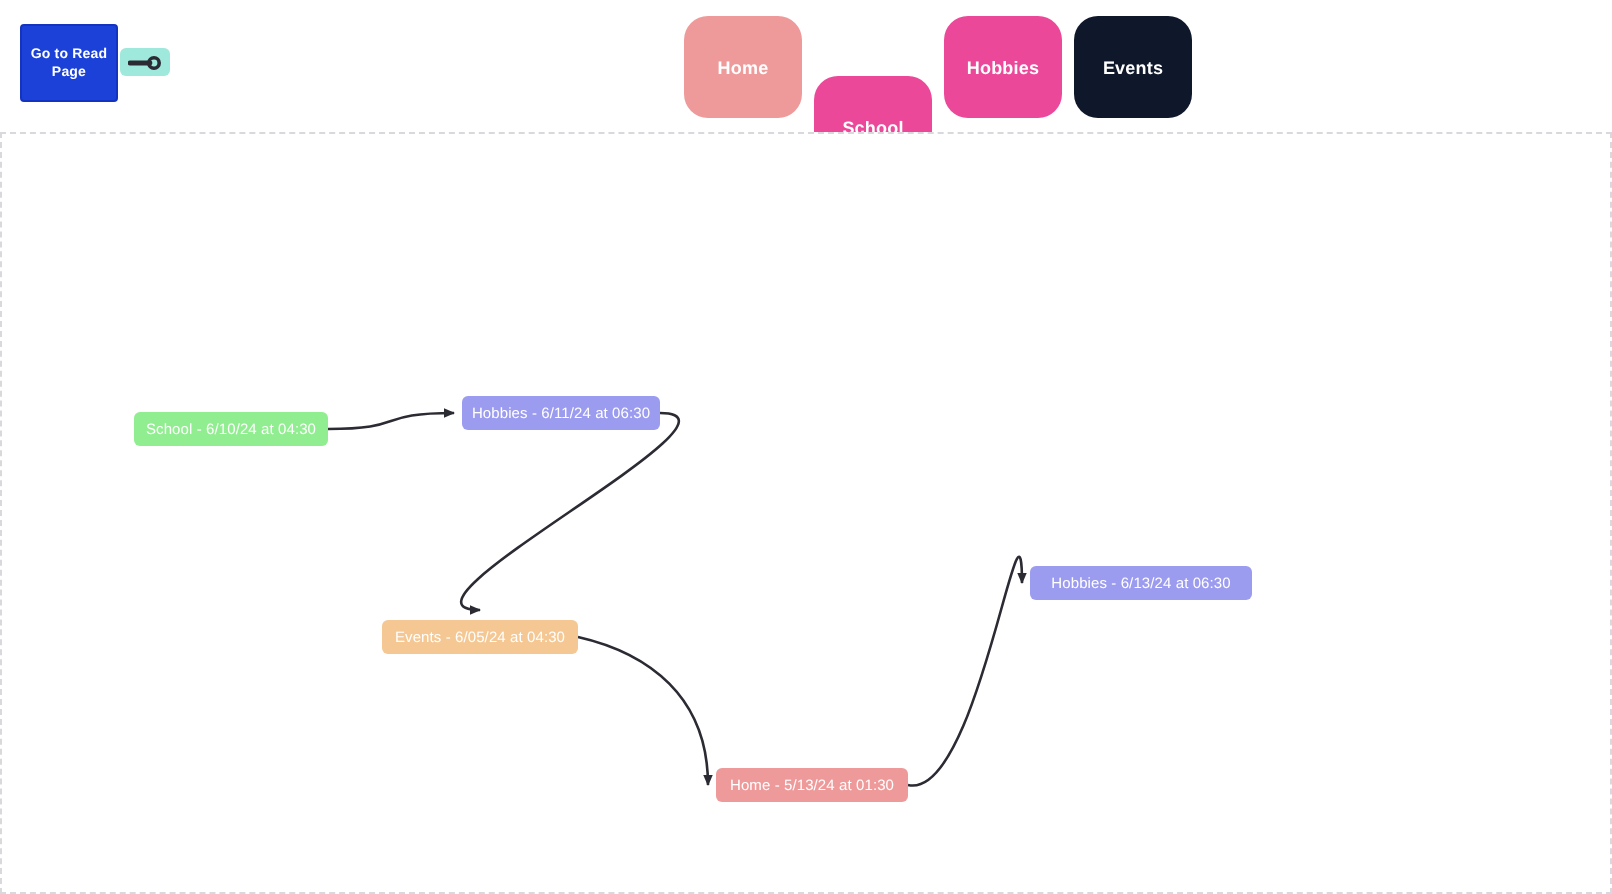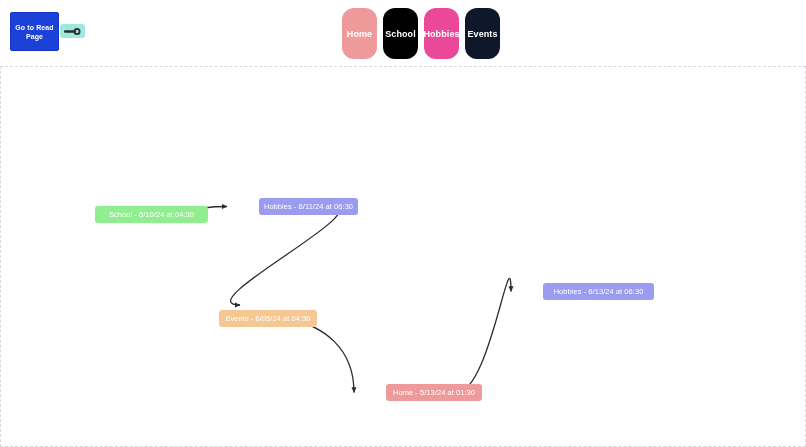--- a/index.html
+++ b/index.html
@@ -65,21 +65,21 @@
 
   
   .category-row {
     position: absolute;
     left: 342px;
     top: 8px;
     display: flex;
     gap: 6px;
   }
   .category-btn {
-    width: 35px;
+    width: 59px;
     height: 51px;
     border-radius: 12px;
     border: none;
     display: flex;
     align-items: center;
     justify-content: center;
     color: #ffffff;
     font-size: 9px;
     font-weight: 700;
     cursor: pointer;
@@ -116,58 +116,57 @@
     align-items: center;
     justify-content: center;
     color: #ffffff;
     font-size: 7.5px;
     font-weight: 500;
     white-space: nowrap;
     padding: 0 20px;
     box-sizing: border-box;
     cursor: pointer;
     letter-spacing: 0.05px;
-    margin-left: 28px;
   }
 </style>
 </head>
 <body>
 
 <div class="topbar">
 
   <div class="read-page-button" style="background: rgb(28, 65, 216); color: rgb(255, 255, 255);">Go to Read Page</div>
 
   <div class="key-chip" style="background: rgb(159, 232, 220);">
     <svg width="17" height="9" viewBox="0 0 17 9" aria-hidden="true">
       <line x1="1" y1="4.5" x2="11" y2="4.5" stroke="#2b2b33" stroke-width="2.4" stroke-linecap="round"></line>
       <circle cx="13" cy="4.5" r="2.6" fill="none" stroke="#2b2b33" stroke-width="1.8"></circle>
     </svg>
   </div>
 
   <div class="category-row">
     <button class="category-btn" style="background: rgb(239, 154, 154);">Home</button>
-    <button class="category-btn" style="background: #000000;">School</button>
+    <button class="category-btn" style="background: #ec4899; margin-top: 30px;">School</button>
     <button class="category-btn" style="background: #ec4899;">Hobbies</button>
     <button class="category-btn" style="background: #0f172a;">Events</button>
   </div>
 </div>
 
 <div class="canvas">
   <svg class="edges-svg">
     <defs>
       <marker id="arrow" markerWidth="5" markerHeight="5" refX="4" refY="2.5" orient="auto" markerUnits="strokeWidth">
         <path d="M0,0.6 L4.4,2.5 L0,4.4 z" fill="#2b2b33"></path>
       </marker>
     </defs>
     <g id="edge-paths" fill="none" stroke="#2b2b33" stroke-width="1.3">
         <path d="M163,147.5 C203,147.5 186,139.5 226,139.5" marker-end="url(#arrow)" stroke="#2b2b33"></path>
         <path d="M329,139.5 C383,139.5 185,238 239,238" marker-end="url(#arrow)" stroke="#2b2b33"></path>
         <path d="M288,251.5 C323,259.5 353,281.1 353,325.5" marker-end="url(#arrow)" stroke="#2b2b33"></path>
         <path d="M453,325.5 C488,333.5 510,163.9 510,224.5" marker-end="url(#arrow)" stroke="#2b2b33"></path>
       </g>
   </svg>
 
-  <div class="flow-node" style="left: 66px; top: 139px; width: 113px; background: rgb(144, 238, 144);">School - 6/10/24 at 04:30</div>
+  <div class="flow-node" style="left: 66px; top: 139px; width: 97px; background: rgb(144, 238, 144);">School - 6/10/24 at 04:30</div>
   <div class="flow-node" style="left: 230px; top: 131px; width: 99px; background: rgb(155, 155, 240);">Hobbies - 6/11/24 at 06:30</div>
   <div class="flow-node" style="left: 190px; top: 243px; width: 98px; background: rgb(245, 199, 147);">Events - 6/05/24 at 04:30</div>
   <div class="flow-node" style="left: 357px; top: 317px; width: 96px; background: rgb(239, 154, 154);">Home - 5/13/24 at 01:30</div>
   <div class="flow-node" style="left: 514px; top: 216px; width: 111px; background: rgb(155, 155, 240);">Hobbies - 6/13/24 at 06:30</div>
 </div>
 
 </body></html>

